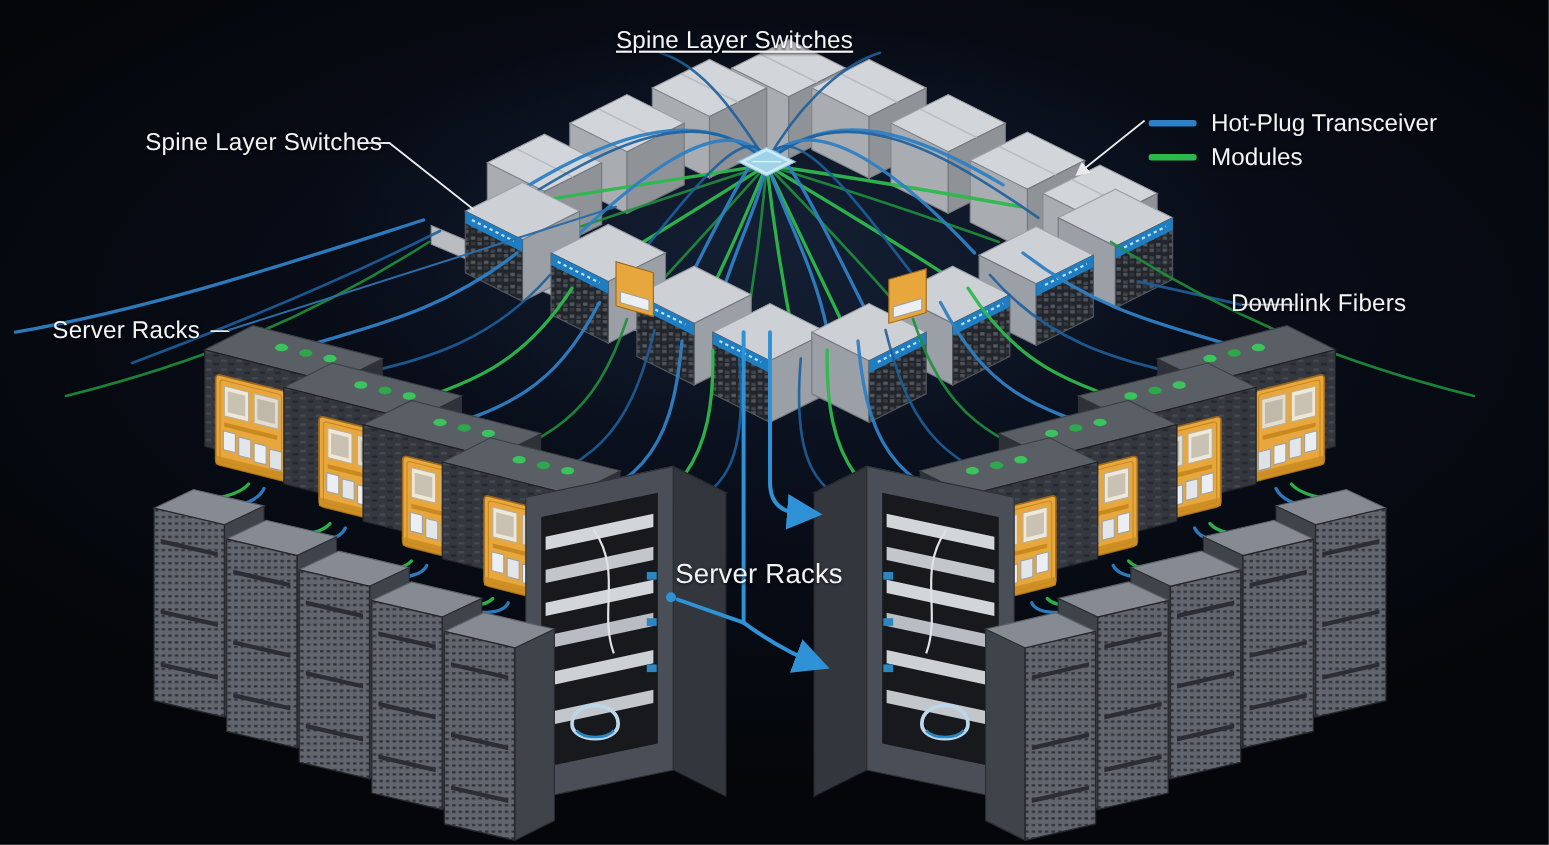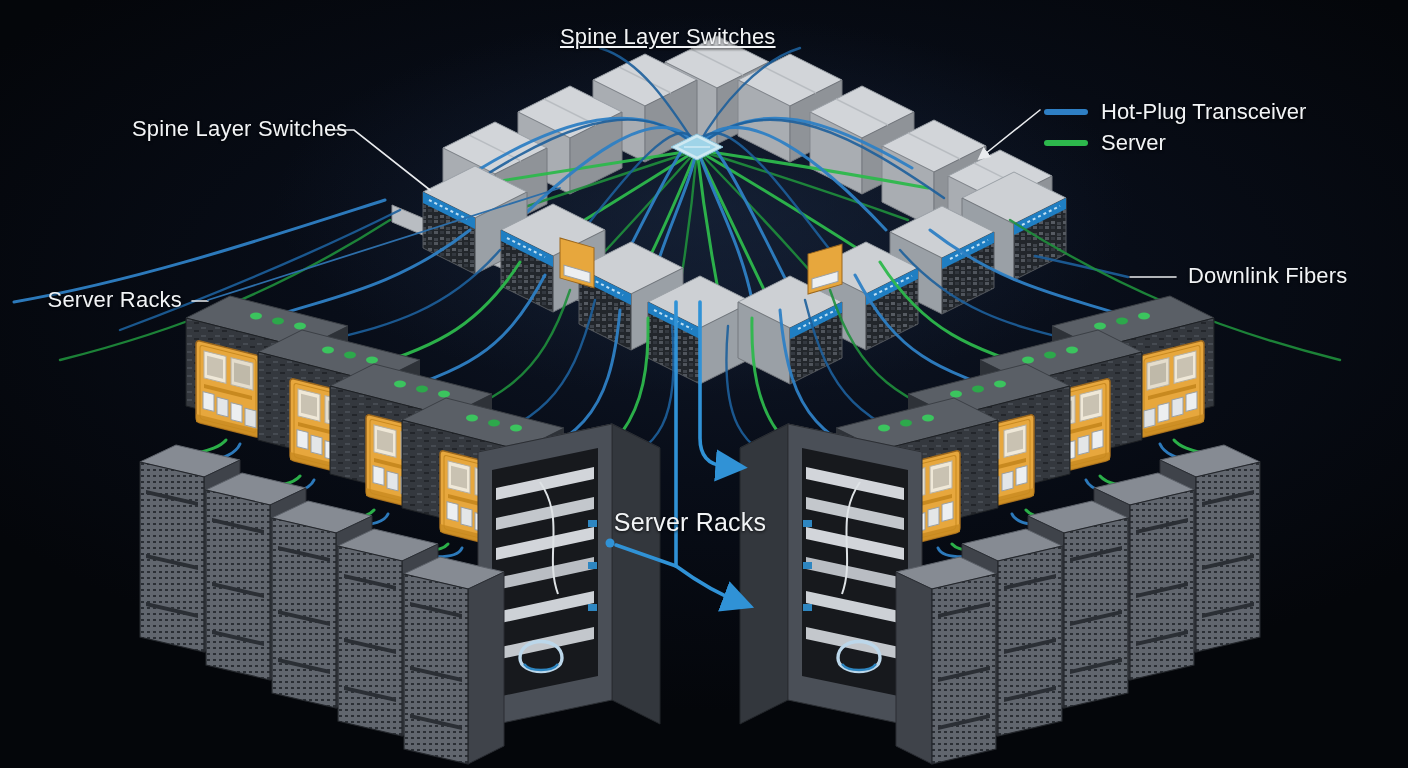--- a/index.html
+++ b/index.html
@@ -338,32 +338,32 @@
     <path class="leader" d="M1130,277 L1176,277"></path>
   </g>
 </svg>
 
 <div class="lbl" style="left:560px;top:24px;width:320px;text-decoration:underline;">Spine Layer Switches</div>
 
 <div class="lbl" style="left:132px;top:116px;">Spine Layer Switches</div>
 
 <div class="lbl right-align" style="left:30px;top:287px;width:152px;">Server Racks</div>
 
-<div class="lbl" style="left:1188px;top:263px;">Downlink Fibers</div>
+<div class="lbl" style="left:1119px;top:263px;">Downlink Fibers</div>
 
 <div class="lbl center" style="left:600px;top:508px;width:180px;">Server Racks</div>
 
 <div class="legend">
   <div class="legend-row">
     <svg width="44" height="8">
       <rect x="0" y="1" width="44" height="6" rx="3" fill="#2e7fc4"></rect>
     </svg>
     <span>Hot-Plug Transceiver</span>
   </div>
   <div class="legend-row">
     <svg width="44" height="8">
       <rect x="0" y="1" width="44" height="6" rx="3" fill="#2db84c"></rect>
     </svg>
-    <span>Server</span>
+    <span>Modules</span>
   </div>
 </div>
 
 </div>
 
 </body></html>

